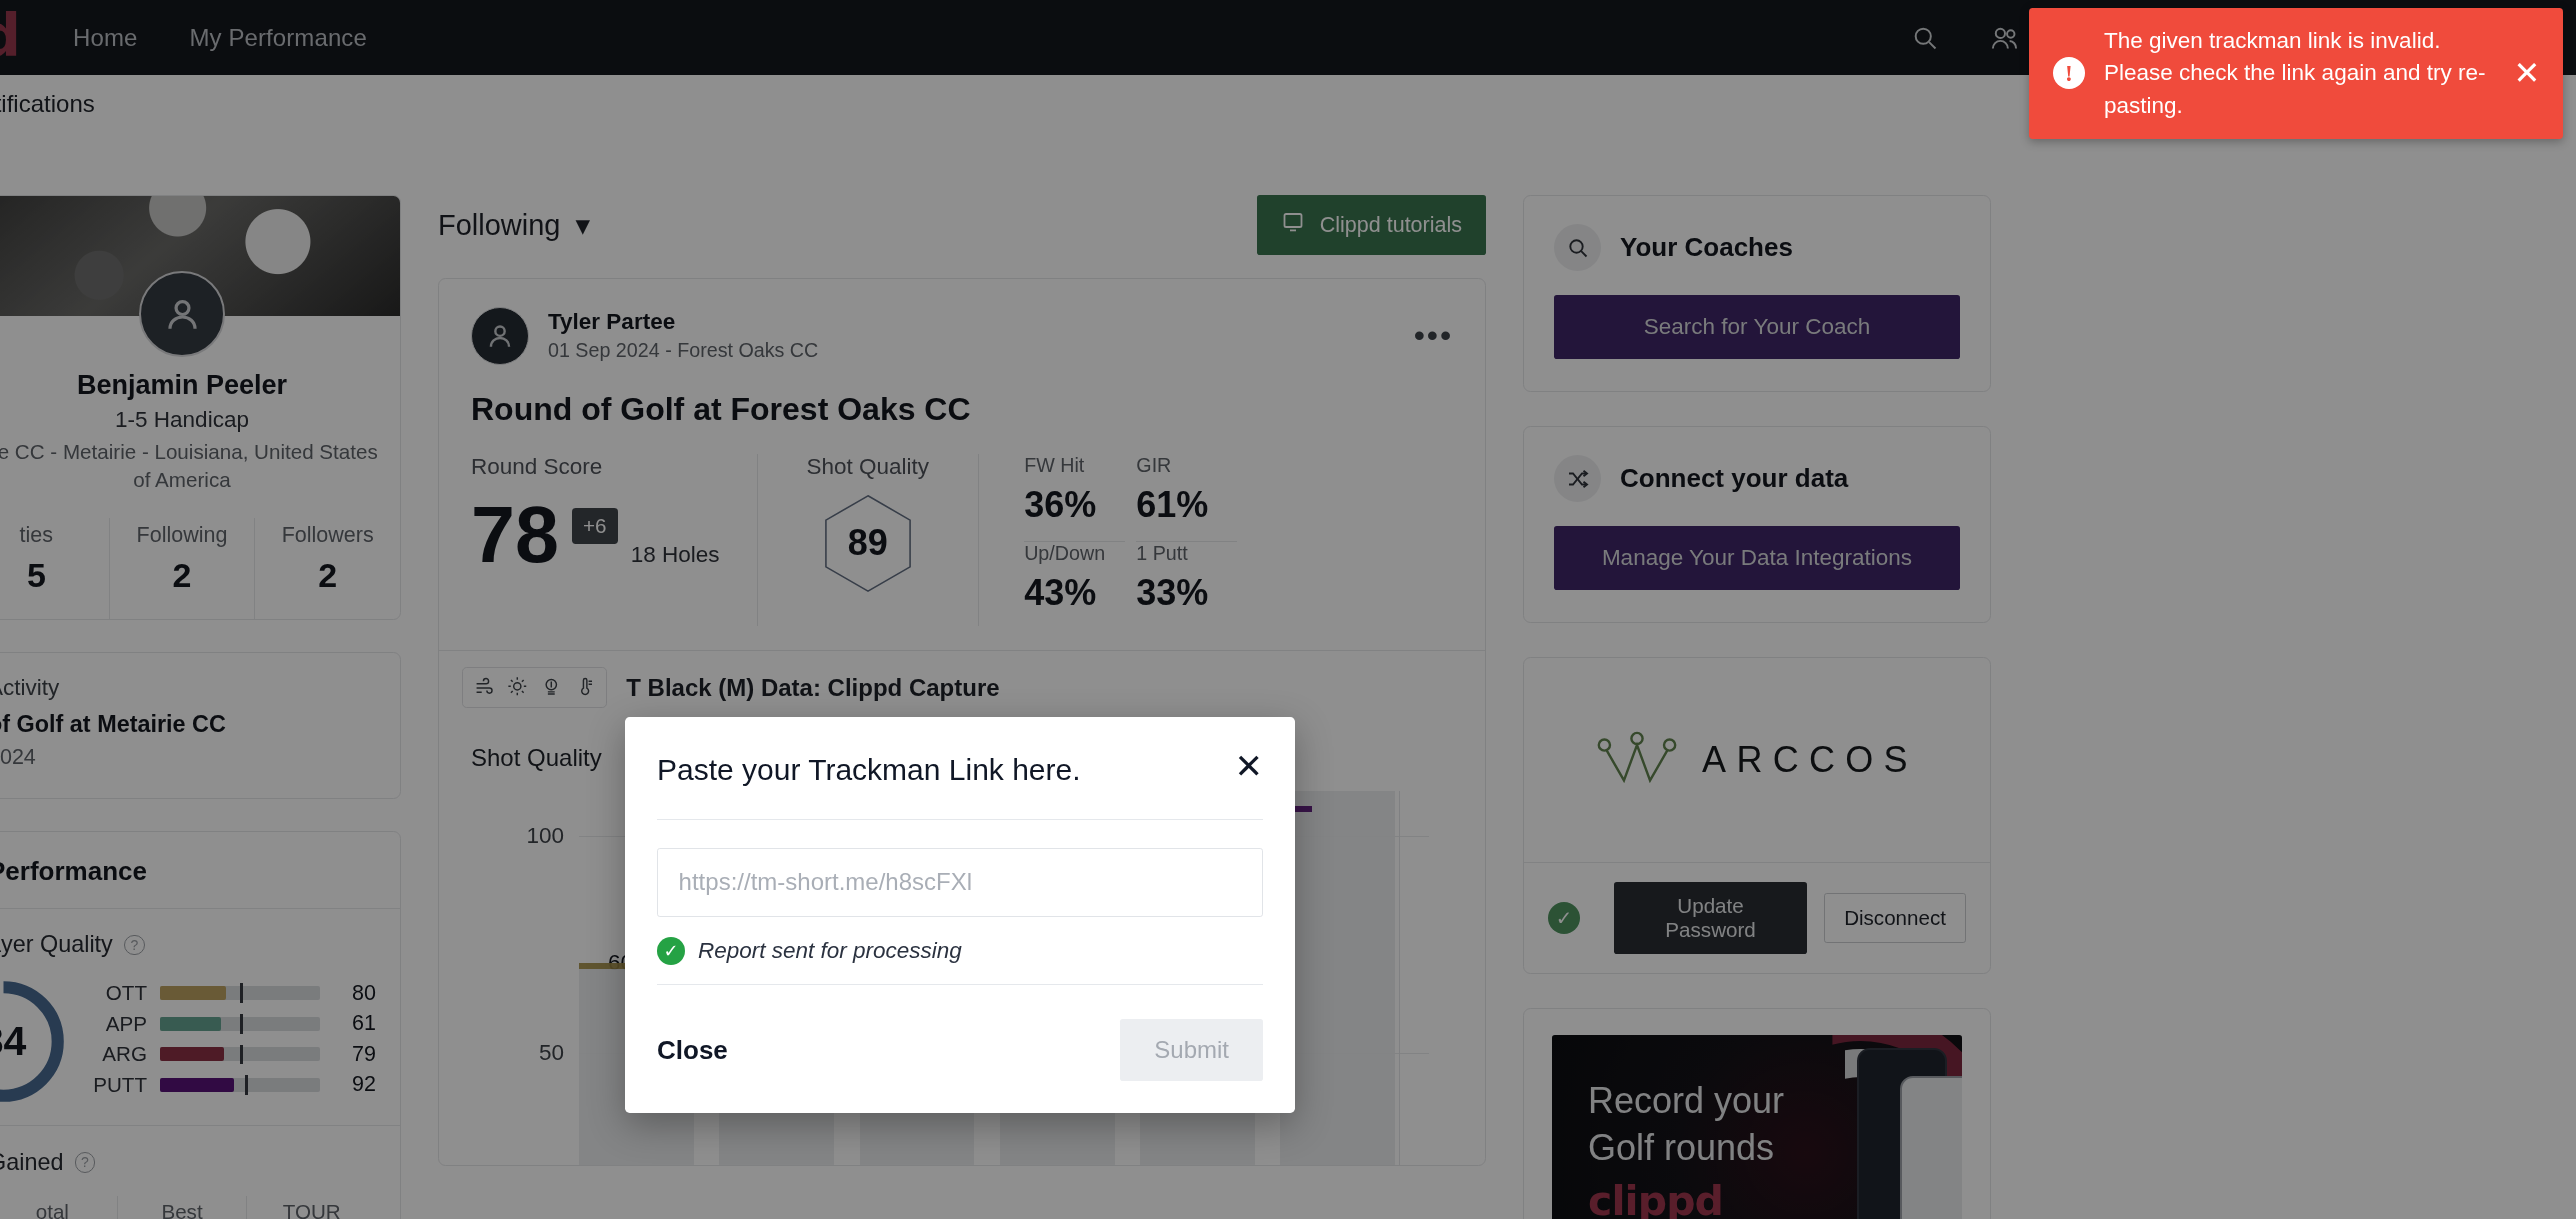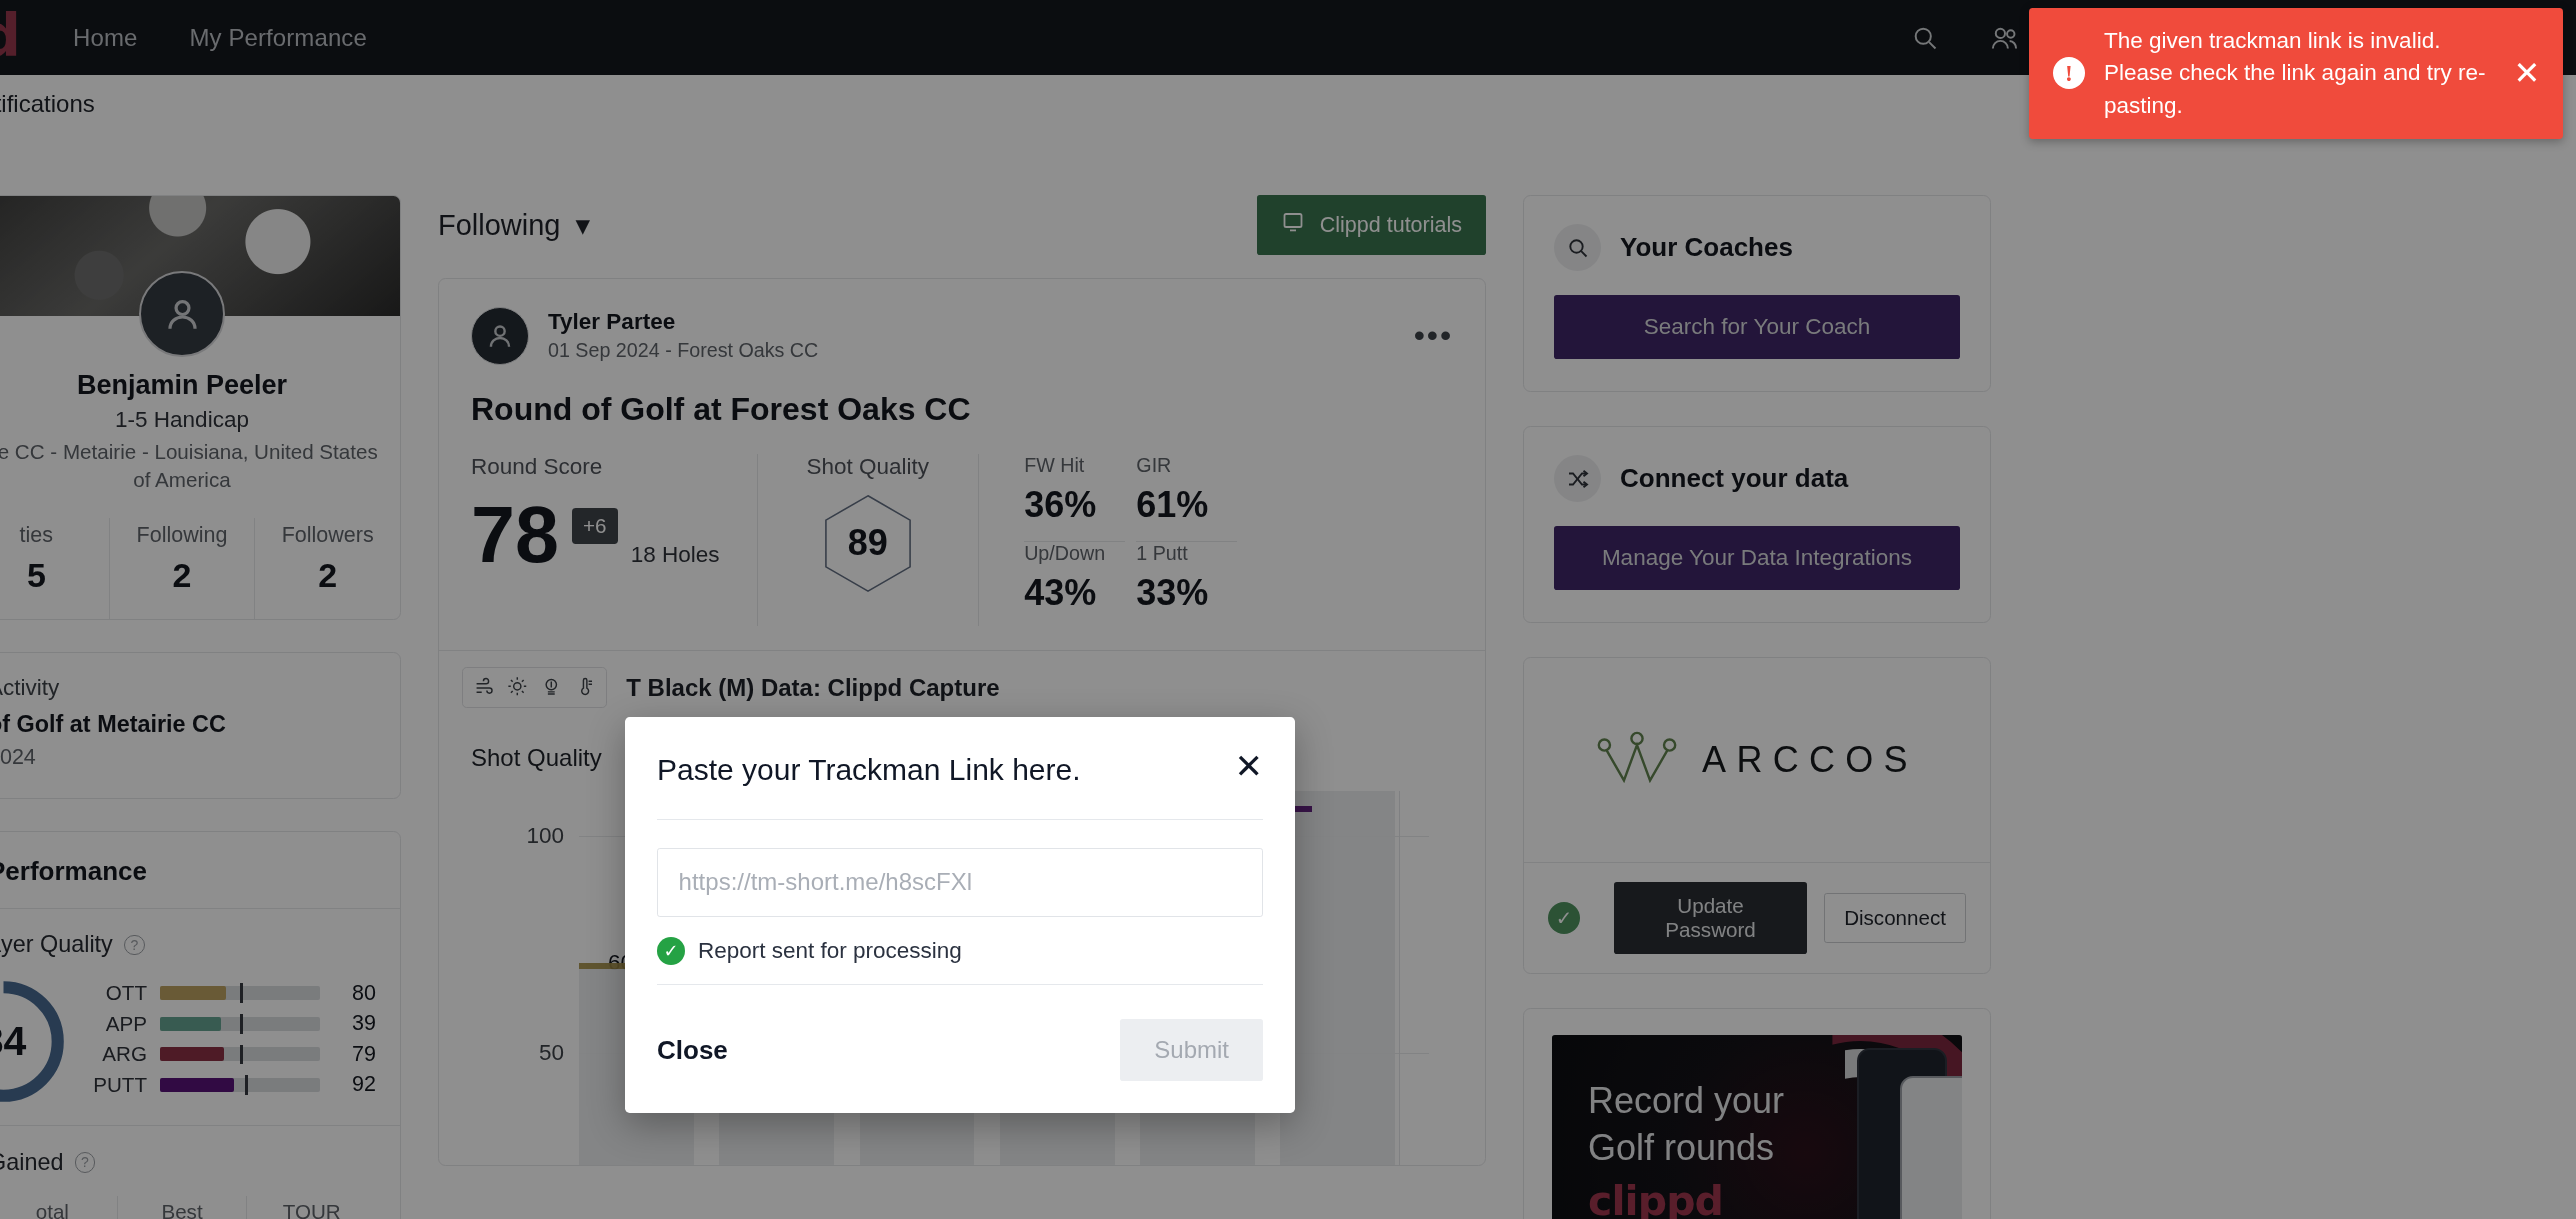--- a/index.html
+++ b/index.html
@@ -319,21 +319,21 @@
   .modal-x { font-size: 34px; color: #101726; cursor: pointer; line-height: .8; font-weight: 400; }
   .modal-hr { height: 0.9px; background: #e5e8ec; }
   .modal-input {
     width: 100%; margin-top: 28px; height: 69px; border: 0.9px solid #e1e4e8;
     border-radius: 2.8px; padding: 0 20.6px; font-size: 24px; color: #101726;
     font-family: "Liberation Sans", sans-serif; background: #fff;
   }
   .modal-input::placeholder { color: #a9aeb6; }
   .modal-status { display: flex; align-items: center; gap: 13px; margin: 20.6px 0 19px; }
   .modal-status .green-check { width: 28px; height: 28px; font-size: 18px; flex: 0 0 28px; }
-  .modal-status span { font-size: 22.5px; color: #2b3240; }
+  .modal-status span { font-size: 22.5px; color: #2b3240; font-style: italic; }
   .modal-foot {
     display: flex; align-items: center; justify-content: space-between;
     padding-top: 34px;
   }
   .close-link {
     font-size: 26px; font-weight: 700; color: #101726;
     cursor: pointer; background: none; border: 0;
     font-family: "Liberation Sans", sans-serif;
     text-align: right;
   }
@@ -463,21 +463,21 @@
                       <div class="bar-tick" style="left:50%"></div>
                     </div>
                     <div class="bar-val">80</div>
                   </div>
                   <div class="bar-line">
                     <div class="bar-key">APP</div>
                     <div class="bar-track">
                       <div class="bar-fill" style="width:38%;background:#3eae8e"></div>
                       <div class="bar-tick" style="left:50%"></div>
                     </div>
-                    <div class="bar-val">39</div>
+                    <div class="bar-val">61</div>
                   </div>
                   <div class="bar-line">
                     <div class="bar-key">ARG</div>
                     <div class="bar-track">
                       <div class="bar-fill" style="width:40%;background:#c41f42"></div>
                       <div class="bar-tick" style="left:50%"></div>
                     </div>
                     <div class="bar-val">79</div>
                   </div>
                   <div class="bar-line">

